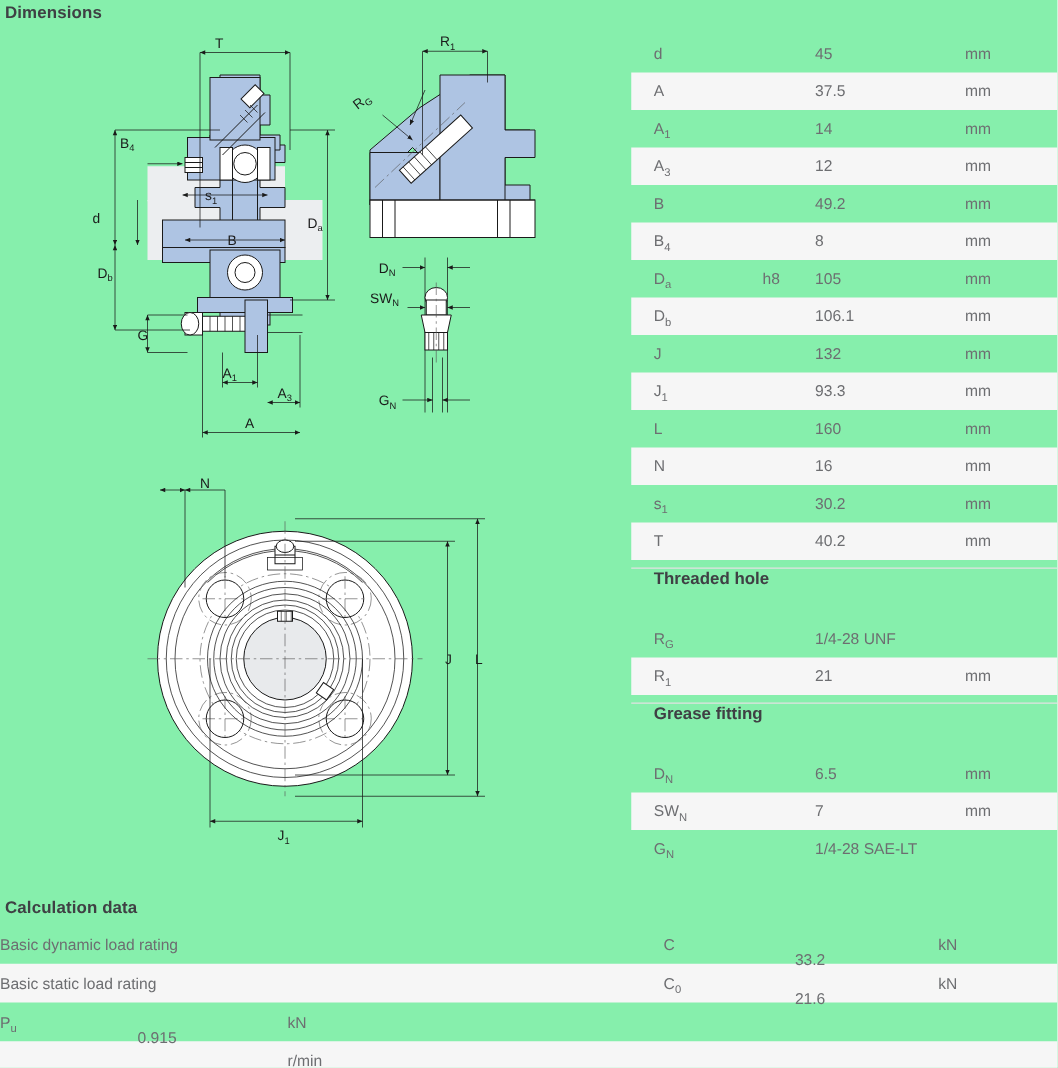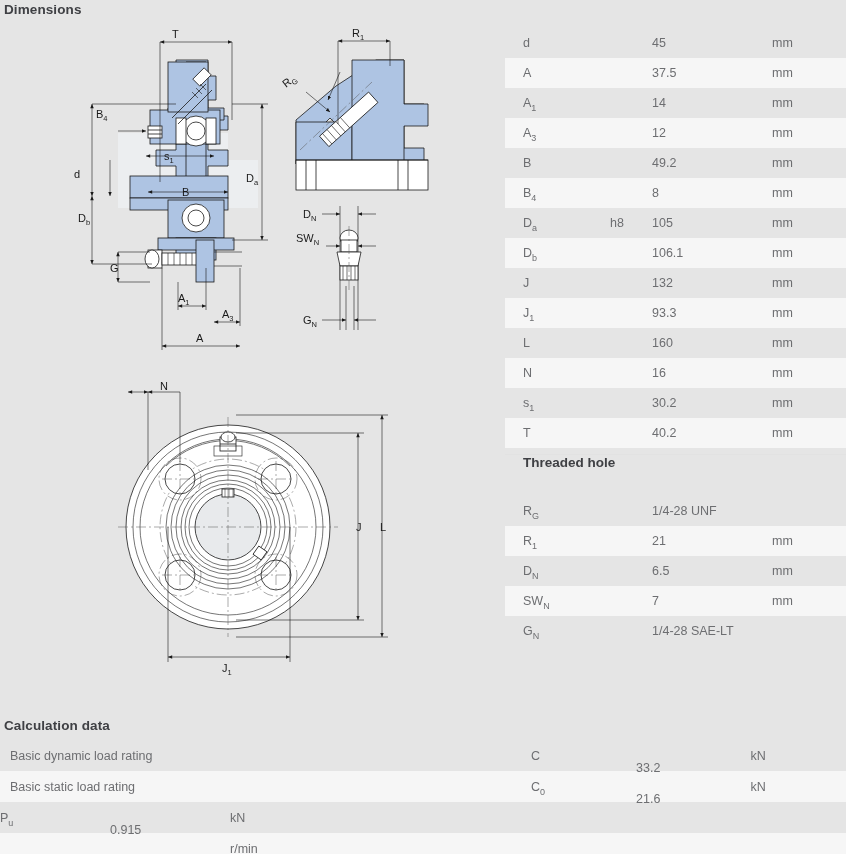--- a/index.html
+++ b/index.html
@@ -4,21 +4,21 @@
 <style>
   * { box-sizing: border-box; }
   html, body {
     margin: 0; padding: 0;
     width: 846px; height: 854px;
     background: #ffffff;
     font-family: "Liberation Sans", sans-serif;
     color: #58595b;
     overflow: hidden;
   }
-  #page { position: relative; width: 846px; height: 854px; background:#e5e5e5; }
+  #page { position: relative; width: 846px; height: 854px; background:#86efac; }
 
   .section-title {
     font-size: 13.5px;
     font-weight: bold;
     color: #3f4044;
     letter-spacing: 0.1px;
   }
 
   
   #top-area { position: absolute; left:0; top:0; width:846px; height:716px; }
@@ -66,21 +66,21 @@
 
   
   #calc-area { position: absolute; left:0; top:718px; width:846px; height:136px; }
   #calc-title { position:absolute; left:4px; top:0px;text-align:center; }
   #calc-rows { position:absolute; left:0; top:22px; width:846px; }
   .crow {
     height: 31px; width: 846px; display:flex; align-items:center;
     font-size: 12.5px; color:#6d6e71;
   }
   .crow.alt { background:#f6f6f6; }
-  .k-desc { width: 556px; padding-left: 10px; }
+  .k-desc { width: 556px; }
   .k-sym  { width: 110px; }
   .k-val  { width: 120px; margin-top: 24px; }
   .k-unit { width: 100px; }
 
   
   .dtxt { font-family:"Liberation Sans", sans-serif; font-size:11px; fill:#1a1a1a; }
   .dtxt-sub { font-family:"Liberation Sans", sans-serif; font-size:7.5px; fill:#1a1a1a; }
 </style>
 </head>
 <body>
@@ -493,20 +493,23 @@
           <span class="c-val">1/4-28 UNF</span>
           <span class="c-unit"></span>
         </div>
       <div class="trow alt">
           <span class="c-sym"><span>R</span><sub>1</sub></span>
           <span class="c-tol"></span>
           <span class="c-val">21</span>
           <span class="c-unit">mm</span>
         </div>
 
+      <div class="hdr-row">
+        <span>Grease fitting</span>
+      </div>
       <div class="trow">
           <span class="c-sym"><span>D</span><sub>N</sub></span>
           <span class="c-tol"></span>
           <span class="c-val">6.5</span>
           <span class="c-unit">mm</span>
         </div>
       <div class="trow alt">
           <span class="c-sym"><span>SW</span><sub>N</sub></span>
           <span class="c-tol"></span>
           <span class="c-val">7</span>

